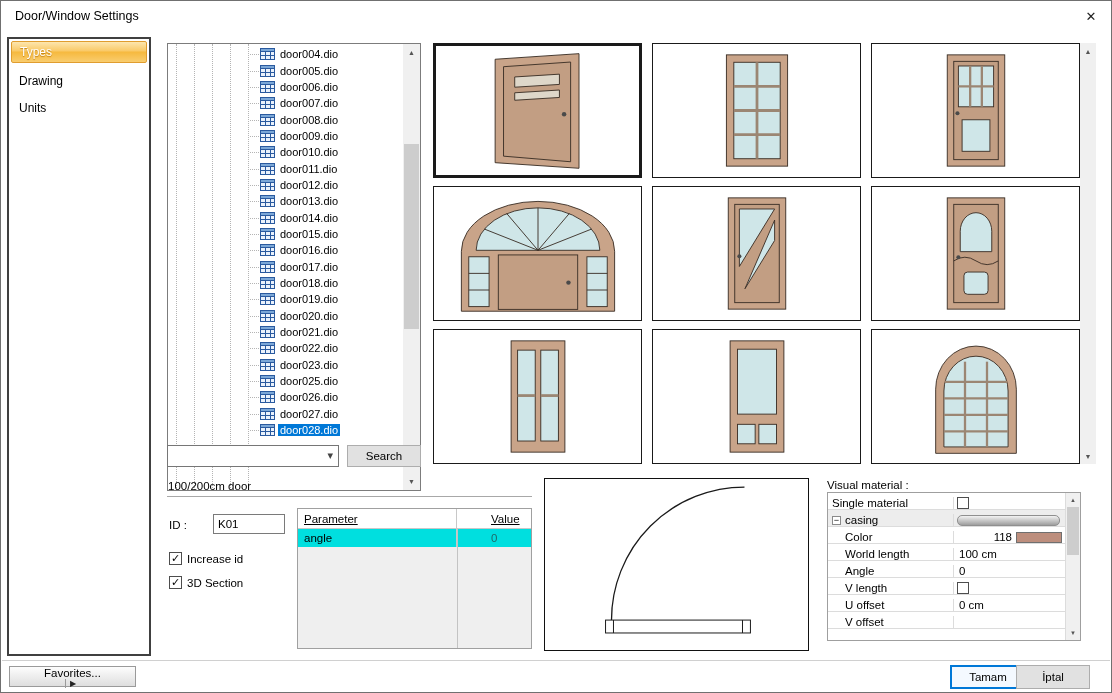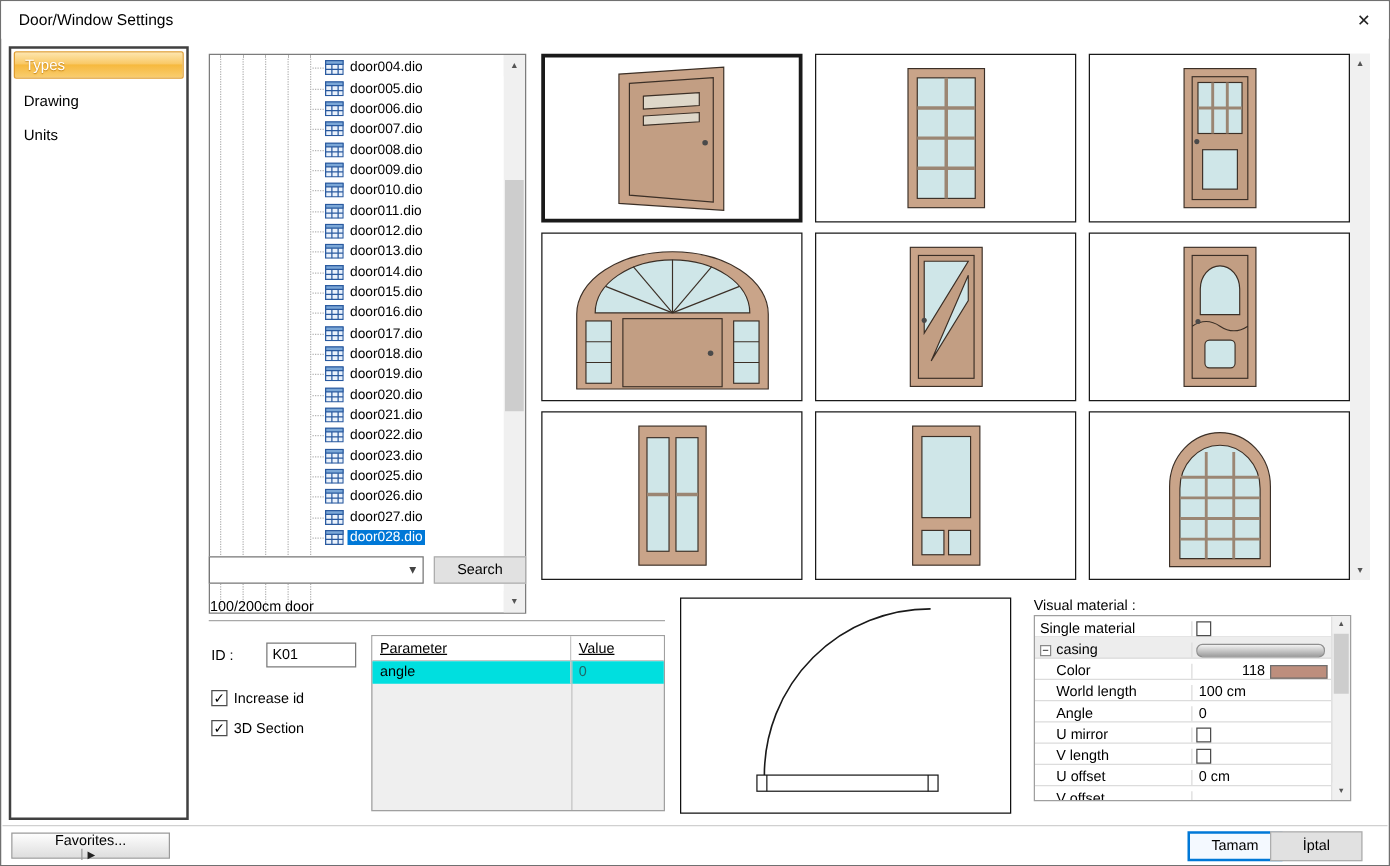--- a/index.html
+++ b/index.html
@@ -44,21 +44,21 @@
 .id-input{position:absolute;left:212px;top:513px;width:72px;height:20px;border:1px solid #7a7a7a;font:11.5px "Liberation Sans",sans-serif;padding:0 4px;background:#fff;}
 .cbrow{position:absolute;left:168px;display:flex;align-items:center;gap:5px;font-size:11.5px;cursor:pointer;}
 .cbrow.r1{top:551px;}.cbrow.r2{top:575px;}
 .cb{width:13px;height:13px;border:1px solid #4d4d4d;background:#fff;display:inline-flex;align-items:center;justify-content:center;flex:0 0 auto;}
 .cb.checked::after{content:"✓";font-size:11px;margin-top:-1px;}
 .ptable{position:absolute;left:296px;top:507px;width:235px;height:141px;border:1px solid #a0a0a0;background:#efefef;}
 .pcoldiv{position:absolute;left:159px;top:20px;bottom:0;width:1px;background:#c3c3c3;}
 .phead{display:flex;height:20px;background:#fff;border-bottom:1px solid #c8c8c8;text-decoration:underline;}
 .pcell{padding:0 6px;display:flex;align-items:center;font-size:11.5px;}
 .pcell.c1{width:159px;border-right:1px solid #c8c8c8;}
-.pcell.c2{flex:1;}
+.pcell.c2{flex:1;margin-left:28px;}
 .prow{display:flex;height:18px;}
 .prow .c2{color:#1e6a6a;}
 .plan{position:absolute;left:543px;top:477px;width:265px;height:173px;border:1px solid #111;background:#fff;display:flex;align-items:center;justify-content:center;}
 .mat-title{position:absolute;left:826px;top:478px;font-size:11.5px;}
 .mtable{position:absolute;left:826px;top:491px;width:254px;height:149px;border:1px solid #9f9f9f;background:#fff;overflow:hidden;}
 .mrows{position:absolute;left:0;top:0;right:15px;}
 .mrow{display:flex;height:17px;border-bottom:1px solid #dcdcdc;align-items:flex-end;cursor:default;}
 .mrow.group{background:#ededed;}
 .mlab{width:126px;border-right:1px solid #dcdcdc;display:flex;align-items:center;padding-left:4px;font-size:11.5px;gap:4px;white-space:nowrap;}
 .mlab.ind{padding-left:17px;}
@@ -588,28 +588,20 @@
         <div class="mrow">
           <div class="mlab ind">
             <span>Angle</span>
           </div>
           <div class="mval">
             <span class="vtext">0</span>
           </div>
         </div>
         <div class="mrow">
           <div class="mlab ind">
-            <span>U mirror</span>
-          </div>
-          <div class="mval">
-            <span class="cb"></span>
-          </div>
-        </div>
-        <div class="mrow">
-          <div class="mlab ind">
             <span>V length</span>
           </div>
           <div class="mval">
             <span class="cb"></span>
           </div>
         </div>
         <div class="mrow">
           <div class="mlab ind">
             <span>U offset</span>
           </div>

